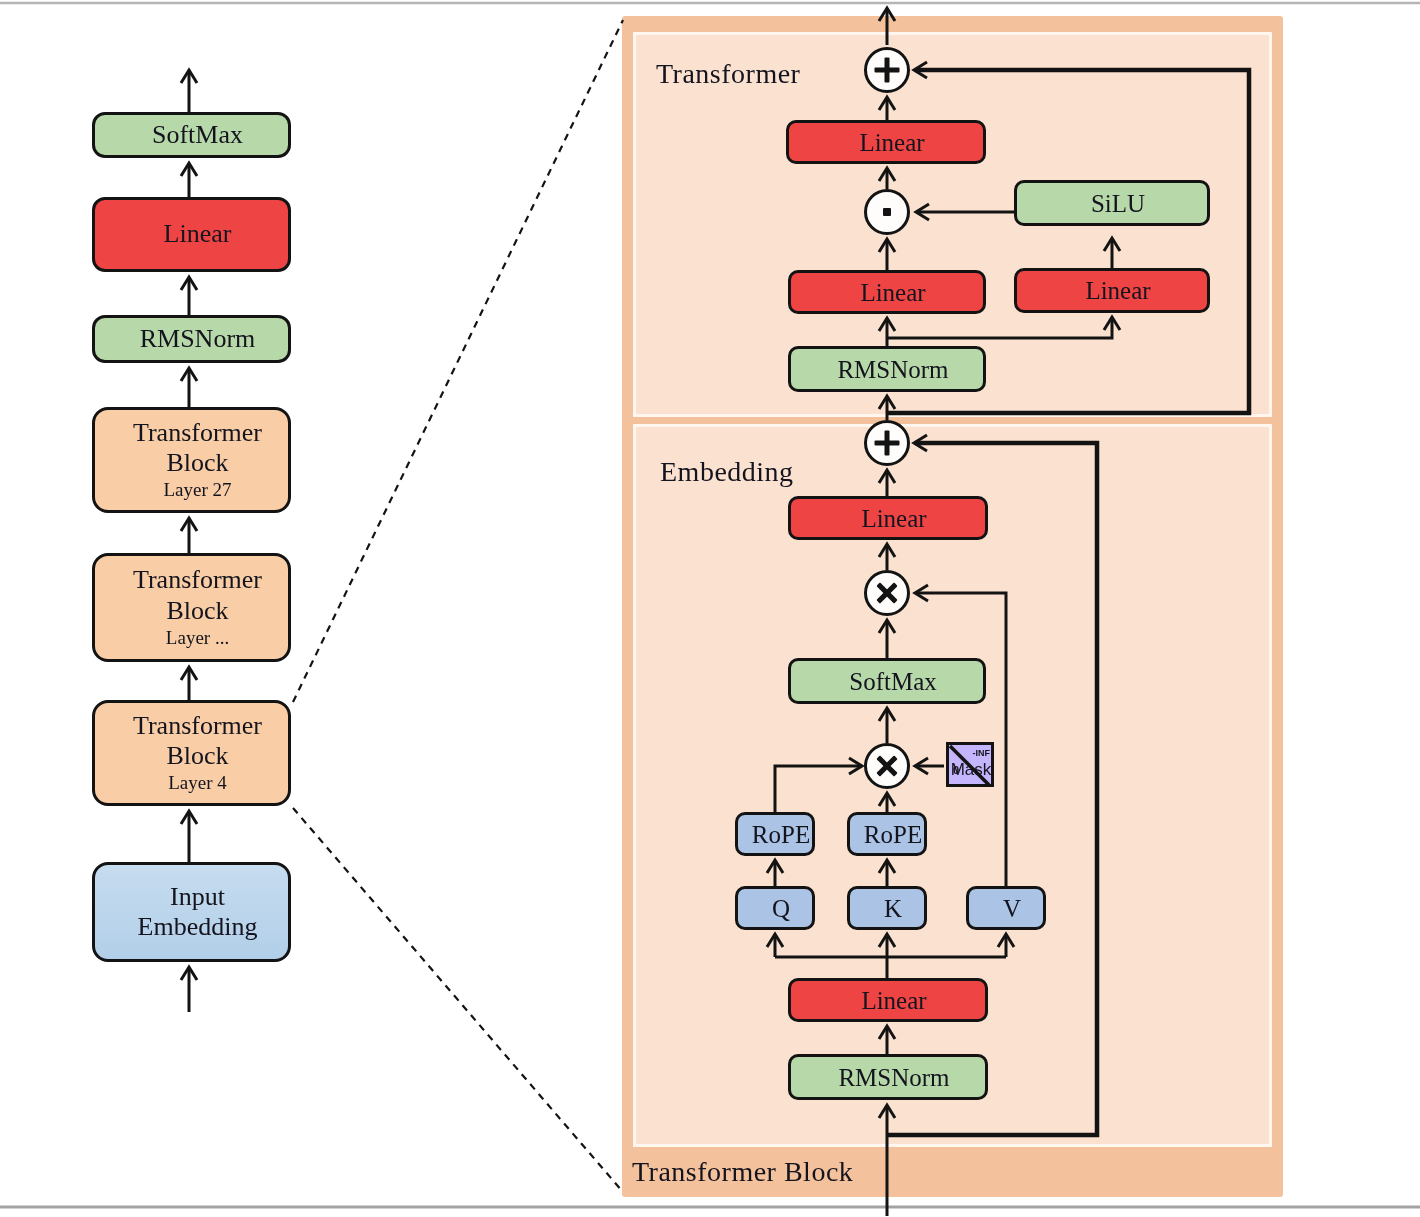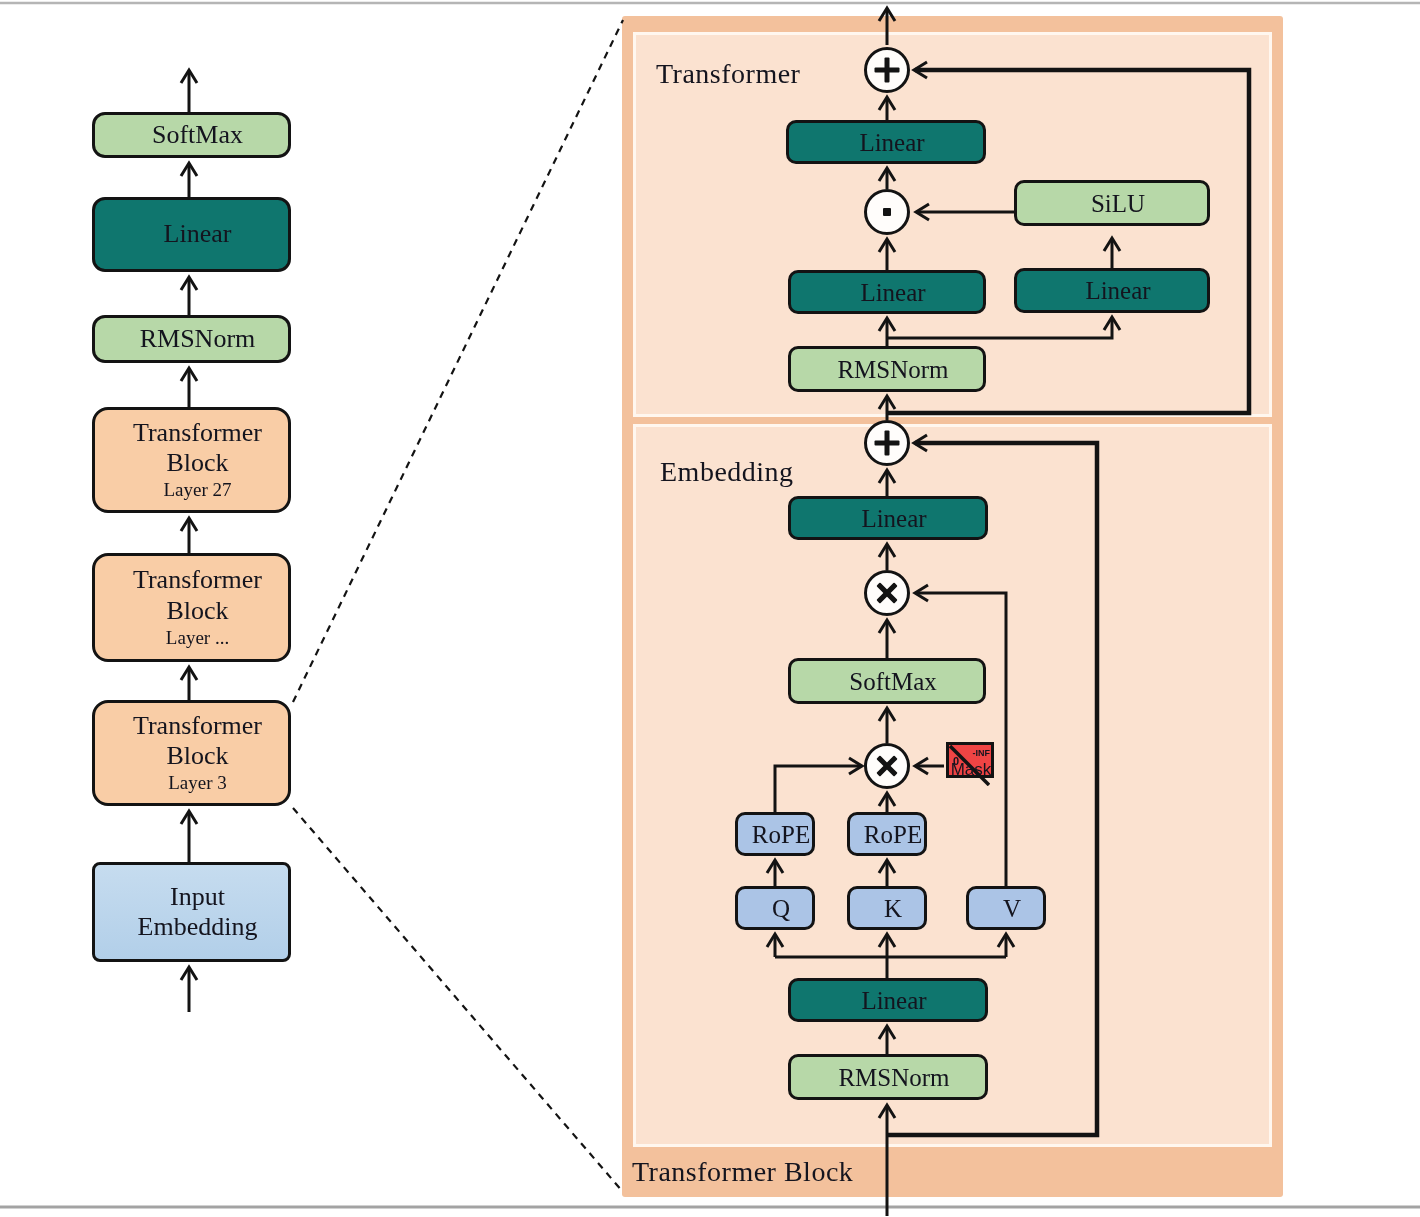--- a/index.html
+++ b/index.html
@@ -15,37 +15,37 @@
   
   svg.wires{position:absolute;left:0;top:0;z-index:1;}
   .ln{stroke:#131313;stroke-width:3;fill:none;}
   .thick{stroke-width:4.5;}
   .dash{stroke:#131313;stroke-width:2.2;fill:none;stroke-dasharray:7 6;}
   
   .blk{position:absolute;box-sizing:border-box;border:3px solid #131313;border-radius:13px;
        display:flex;flex-direction:column;align-items:center;justify-content:center;
        text-align:center;z-index:2;font-size:26px;line-height:1.16;padding-left:12px;}
   .b-green{background:#b7d8a8;}
-  .b-blue{background:#0f766e;}
+  .b-blue{background:#ef4444;}
   .b-blue2{background:#abc4e6;}
   .b-orange{background:#f9cda6;}
   .b-grad{background:linear-gradient(180deg,#c6dcef 0%,#b2cfe9 100%);}
   .sub{font-size:19px;line-height:1.25;}
   .small-blk{border-radius:10px;font-size:25px;}
   
   .op{position:absolute;width:46px;height:46px;border-radius:50%;background:#fffdfb;
       border:3.5px solid #131313;box-sizing:border-box;z-index:3;}
   .op .bar{position:absolute;left:50%;top:50%;background:#131313;border-radius:1px;}
   .bar-h{width:25px;height:5px;transform:translate(-50%,-50%);}
   .bar-v{width:5px;height:25px;transform:translate(-50%,-50%);}
   .bar-d1{width:25px;height:5px;transform:translate(-50%,-50%) rotate(45deg);}
   .bar-d2{width:25px;height:5px;transform:translate(-50%,-50%) rotate(-45deg);}
   .bar-dot{width:8px;height:8px;transform:translate(-50%,-50%);}
   
-  .mask-box{position:absolute;left:946px;top:742px;width:48px;height:36px;background:#ef4444;
+  .mask-box{position:absolute;left:946px;top:742px;width:48px;height:45px;background:#c4b5fd;
             border:3.5px solid #131313;box-sizing:border-box;z-index:3;
             font-family:"Liberation Sans","DejaVu Sans",sans-serif;}
   .mask-neginf{position:absolute;right:1px;top:3px;font-size:9px;font-weight:bold;}
   .mask-zero{position:absolute;left:4px;bottom:8px;font-size:11px;font-weight:bold;}
   .mask-caption{position:absolute;left:942px;top:760px;width:58px;text-align:center;
                 font-size:17px;z-index:3;font-family:"Liberation Sans","DejaVu Sans",sans-serif;}
 </style>
 </head>
 <body>
 
@@ -135,24 +135,24 @@
     <span class="sub">Layer 27</span>
   </div>
 
   <div class="blk b-orange" style="left:92px;top:553px;width:199px;height:109px;border-radius:16px">
     <span>Transformer Block</span>
     <span class="sub">Layer ...</span>
   </div>
 
   <div class="blk b-orange" style="left:92px;top:700px;width:199px;height:106px;border-radius:16px">
     <span>Transformer Block</span>
-    <span class="sub">Layer 3</span>
-  </div>
-
-  <div class="blk b-grad" style="left:92px;top:862px;width:199px;height:100px;border-radius:8px">
+    <span class="sub">Layer 4</span>
+  </div>
+
+  <div class="blk b-grad" style="left:92px;top:862px;width:199px;height:100px;border-radius:16px">
     <span style="width:160px">Input Embedding</span>
   </div>
 
   <div class="panel-label" style="left:656px;top:58px">Transformer</div>
   <div class="panel-label" style="left:660px;top:456px">Embedding</div>
   <div class="panel-label" style="left:632px;top:1156px">Transformer Block</div>
 
   <div class="blk b-blue small-blk" style="left:786px;top:120px;width:200px;height:44px">
     <span>Linear</span>
   </div>

